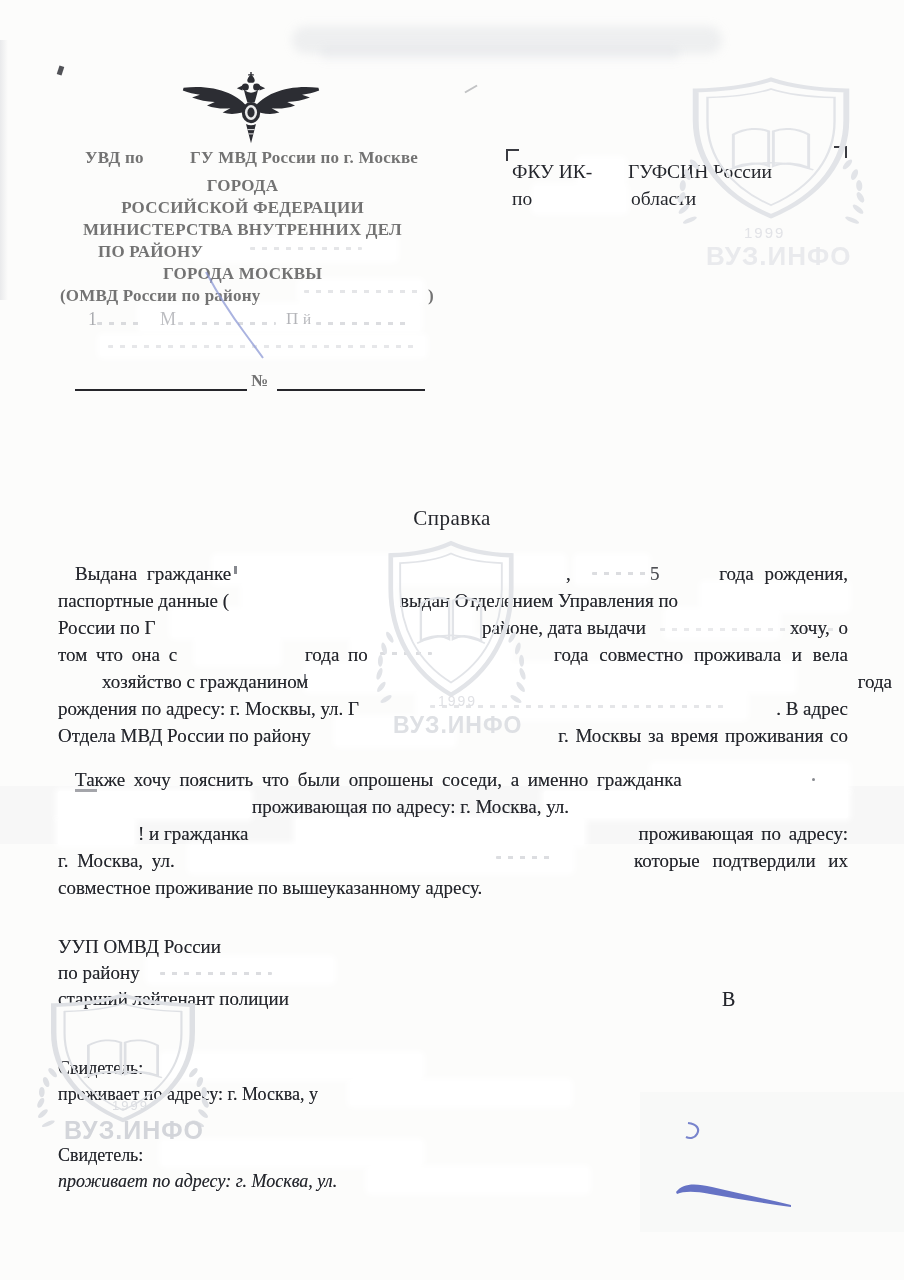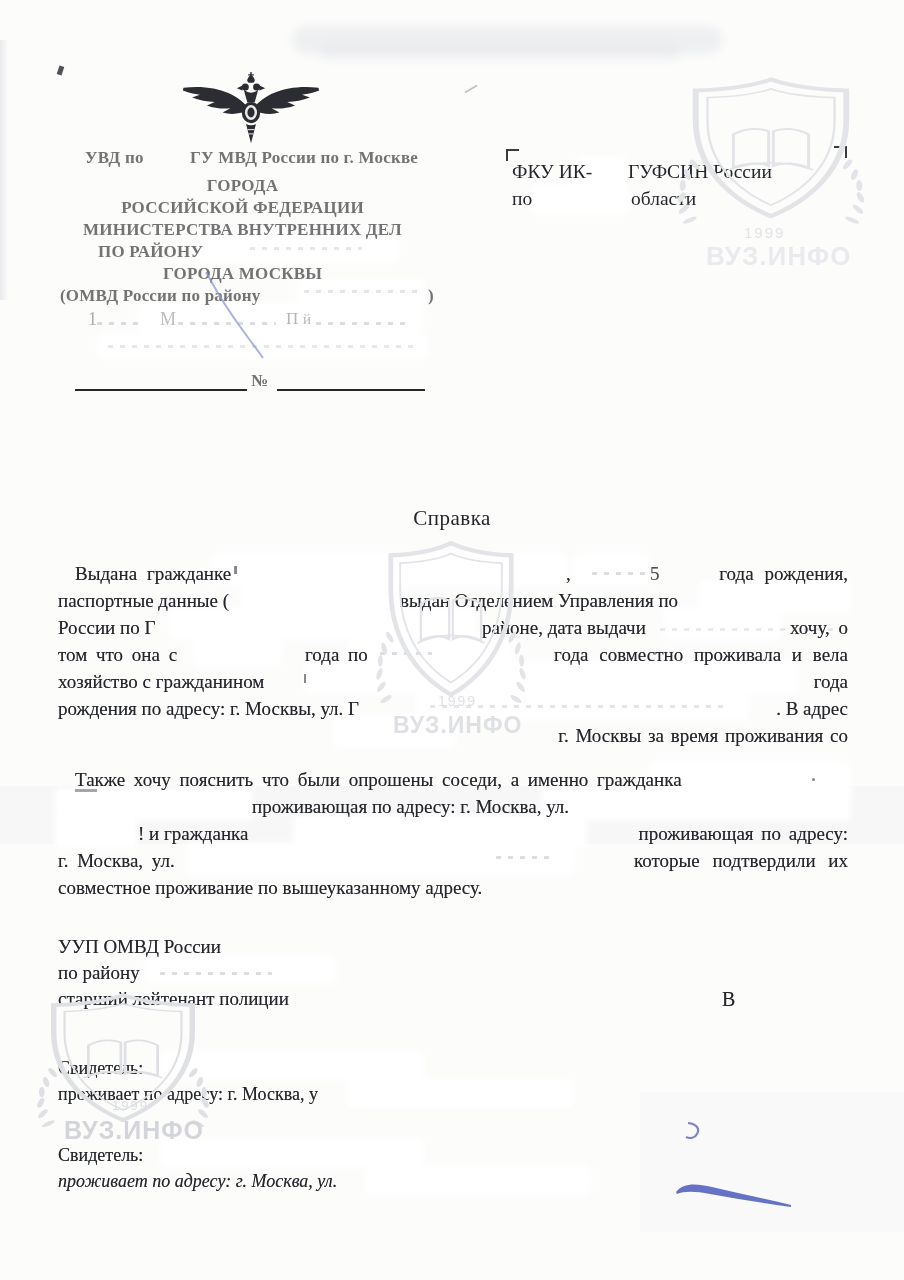--- a/index.html
+++ b/index.html
@@ -151,33 +151,34 @@
   </div>
   <div class="res" style="left:660px;top:628px;width:180px;opacity:.25;"></div>
 
   <div class="bl" style="top:644px;">
     <span class="seg" style="left:0;word-spacing:4px;">том что она с</span>
     <span class="seg" style="left:227px;word-spacing:4px;margin-left:20px;">года по</span>
     <span class="seg" style="right:0;word-spacing:6px;">года совместно проживала и вела</span>
   </div>
   <div class="res" style="left:380px;top:652px;width:52px;"></div>
 
-  <div class="bl" style="top:671px;">
+  <div class="bl" style="top:671px;margin-left:44px;">
     <span class="seg" style="left:0;">хозяйство с гражданином</span>
     <span class="seg" style="right:0;text-align:right;">года</span>
   </div>
   <div class="tick" style="left:304px;top:674px;width:2px;height:9px;"></div>
 
   <div class="bl" style="top:698px;">
     <span class="seg" style="left:0;">рождения по адресу: г. Москвы, ул. Г</span>
     <span class="seg" style="right:0;">. В адрес</span>
   </div>
   <div class="res" style="left:430px;top:705px;width:300px;opacity:.3;"></div>
 
   <div class="bl" style="top:725px;">
+    <span class="seg" style="left:0;">Отдела МВД России по району</span>
     <span class="seg" style="right:0;word-spacing:2px;">г. Москвы за время проживания со</span>
   </div>
 
 
   <div class="bl" style="top:769px;top:769px;"></div>
   <div class="bl" style="top:769px;">
     <span class="seg" style="left:17px;word-spacing:4px;">Также хочу пояснить что были опрошены соседи, а именно гражданка</span>
   </div>
   <div class="tick" style="left:812px;top:778px;width:3px;height:3px;border-radius:2px;"></div>
 

